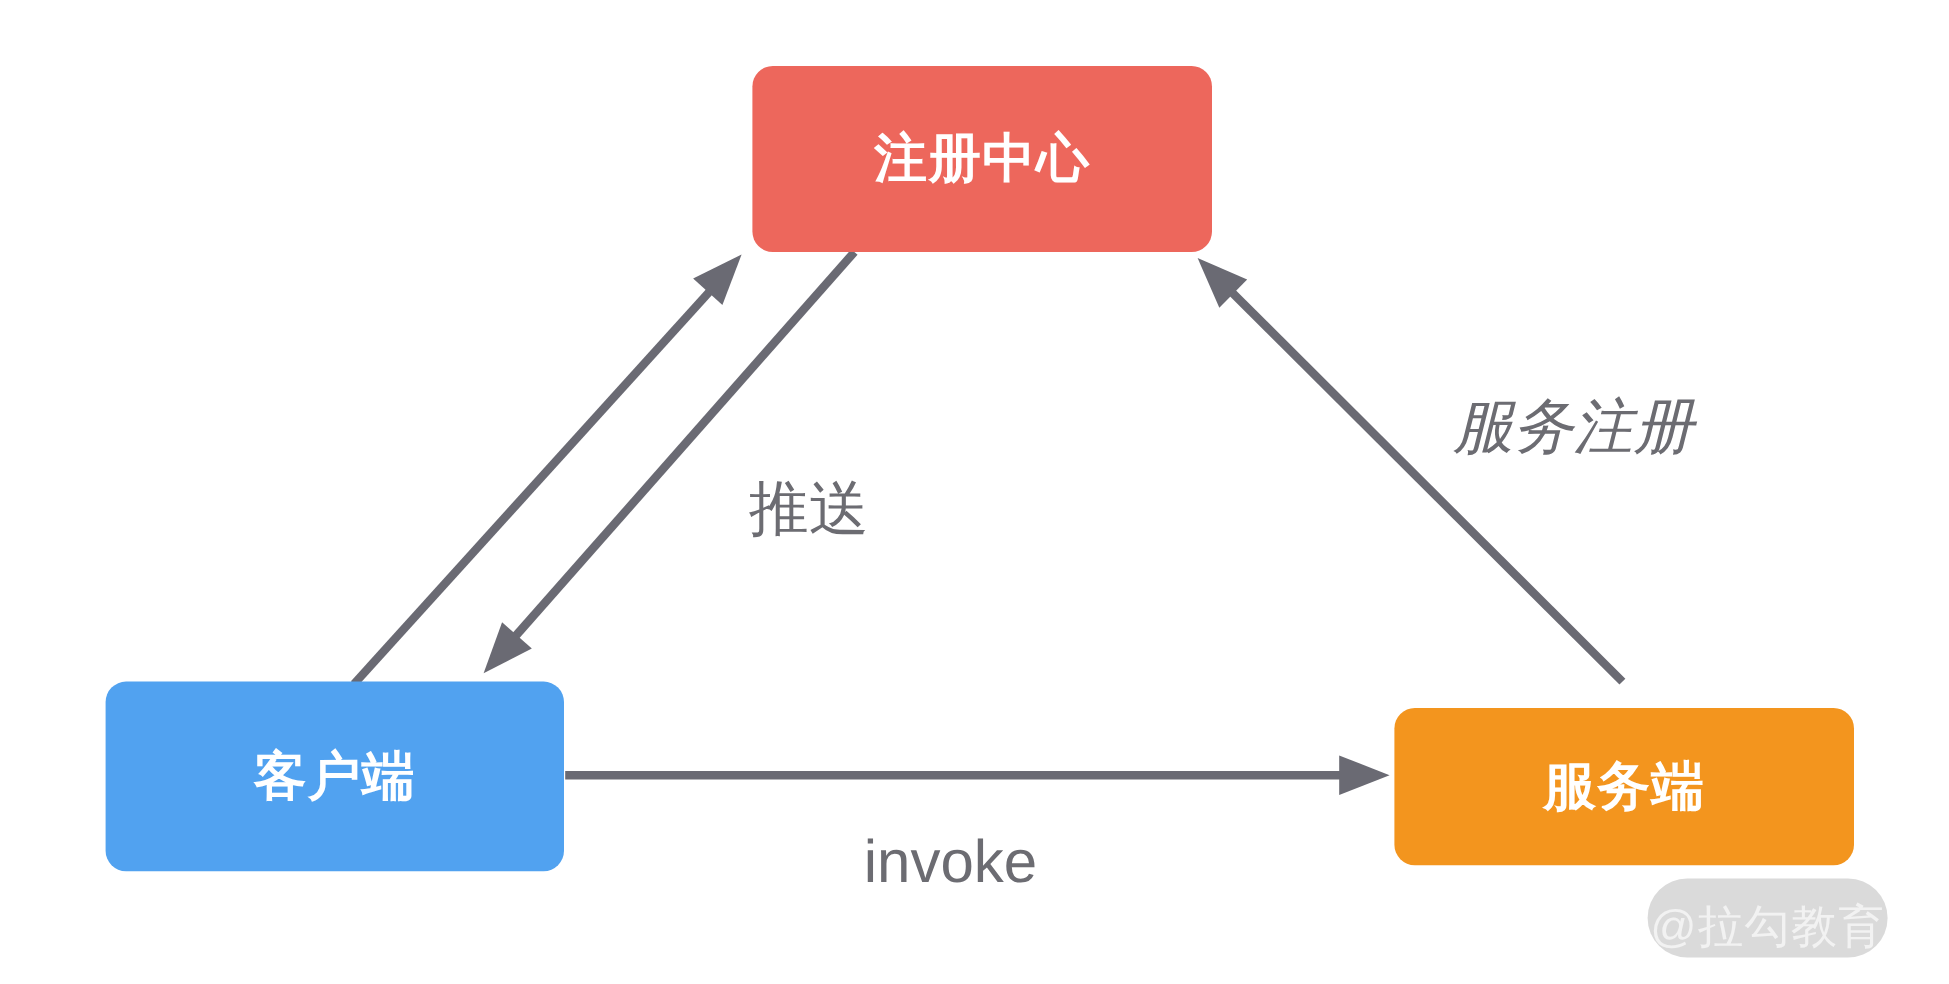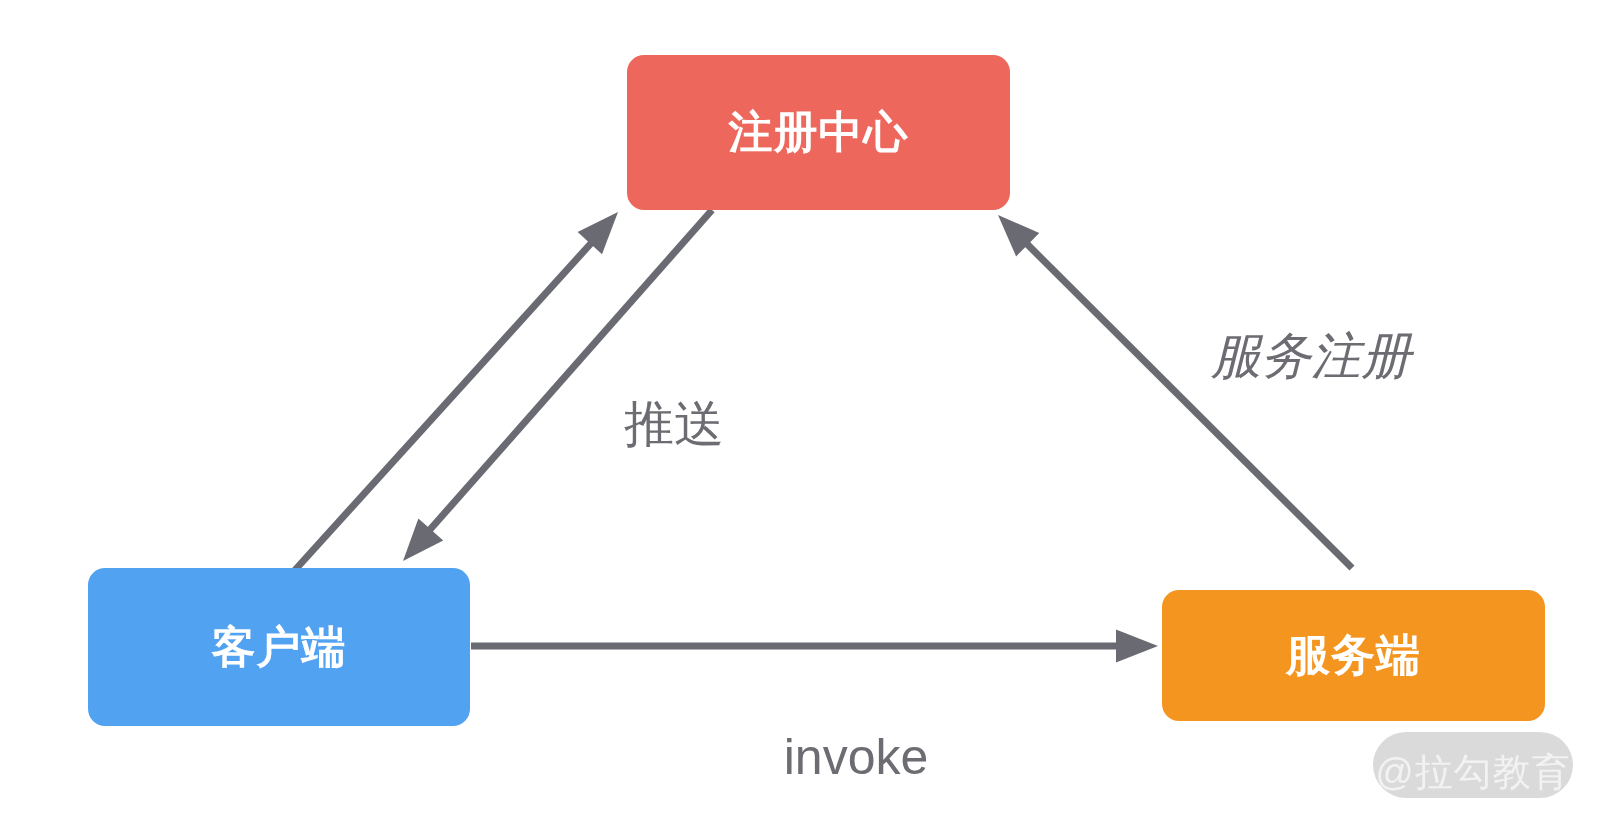--- a/index.html
+++ b/index.html
@@ -65,21 +65,21 @@
     position: absolute;
     transform: translate(-50%, -50%);
     color: var(--edge-label, #6C6C72);
     font-size: 50px;
     font-weight: 500;
     white-space: nowrap;
   }
   .edge-label-subscribe { left: 348px;  top: 333px; }
   .edge-label-push      { left: 674px;  top: 424px; }
   .edge-label-register  { left: 1311px; top: 356px; font-style: italic; }
-  .edge-label-invoke    { left: 856px;  top: 718px; margin-top: 39px; }
+  .edge-label-invoke    { left: 792px;  top: 718px; }
   .watermark {
     position: absolute;
     left: 1373px;
     top: 732px;
     width: 200px;
     height: 66px;
     border-radius: 33px;
     background: var(--watermark-bg, #DADADA);
     display: flex;
     align-items: flex-end;

